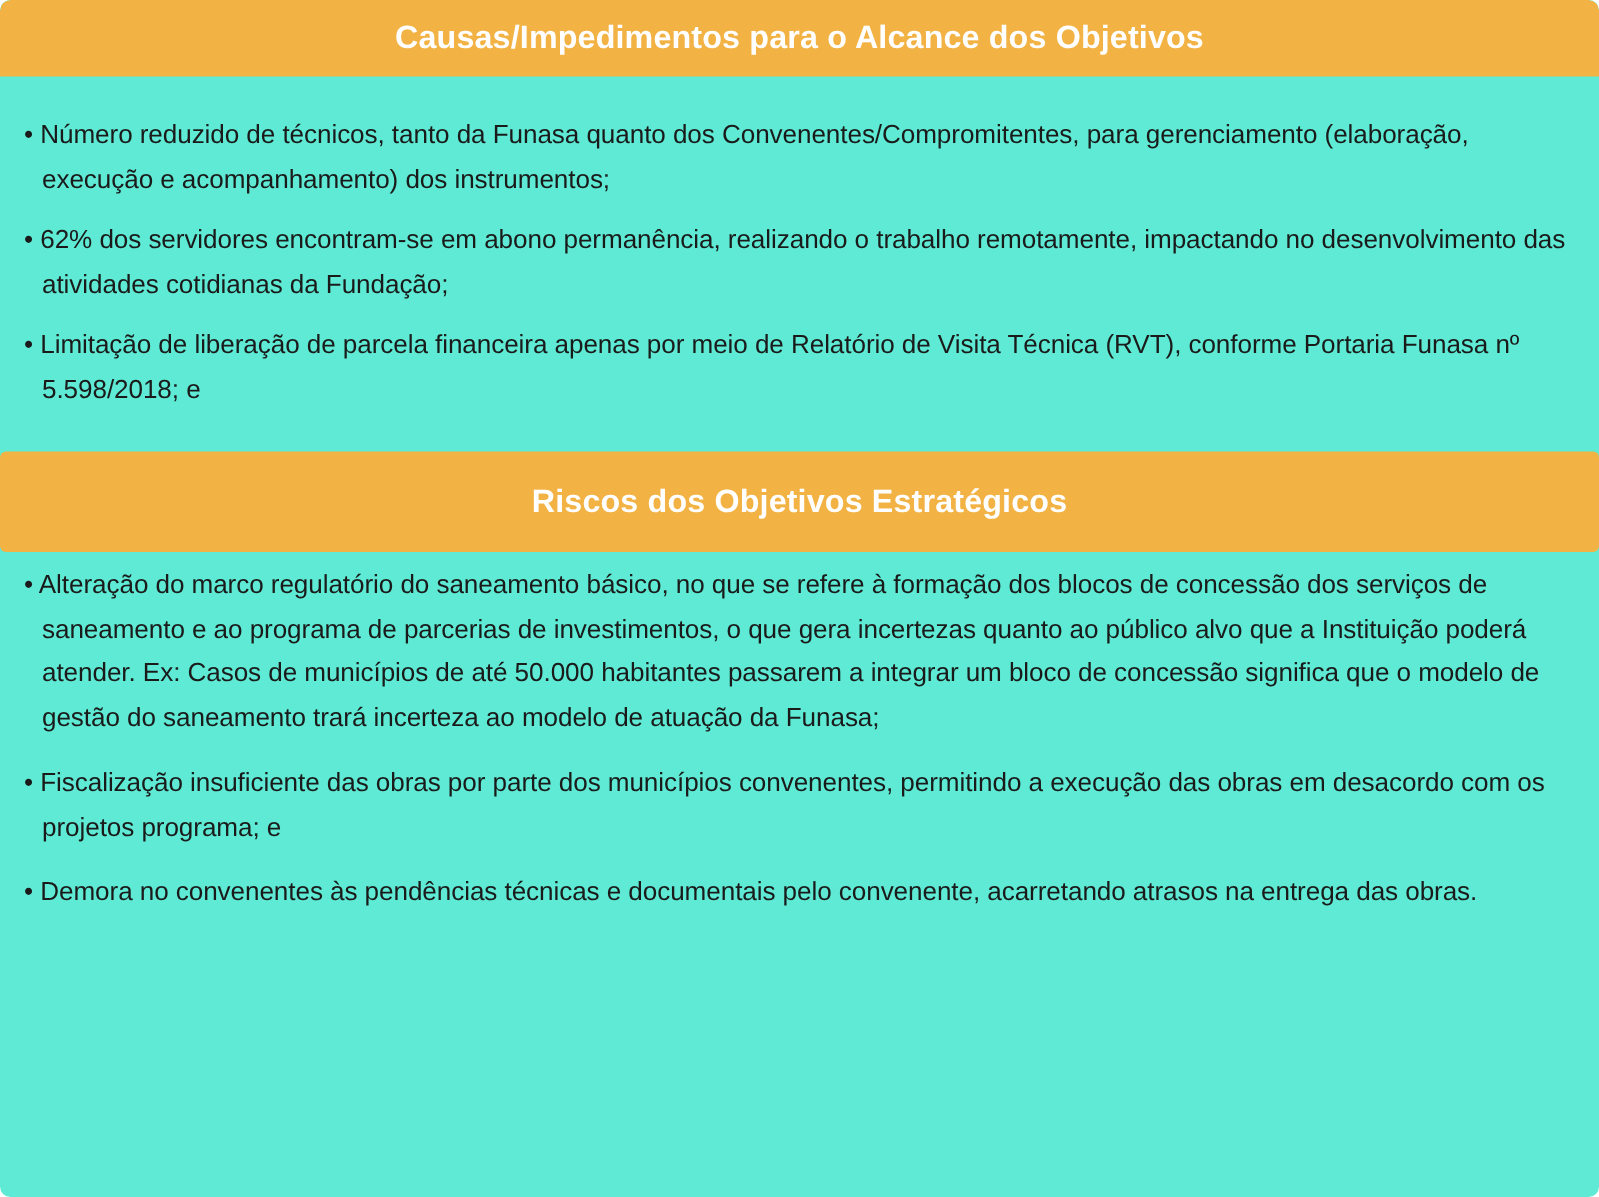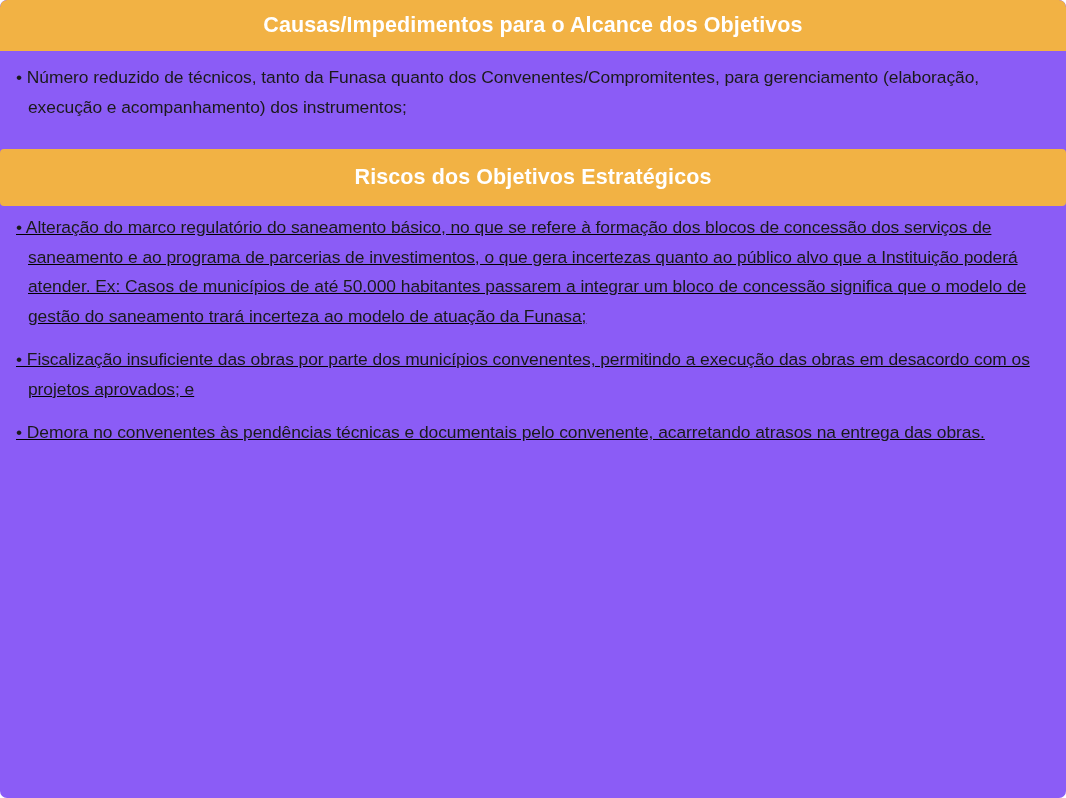--- a/index.html
+++ b/index.html
@@ -10,21 +10,21 @@
   body {
     width: 1066px;
     height: 798px;
     font-family: "Liberation Sans", sans-serif;
     overflow: hidden;
   }
   .doc {
     position: relative;
     width: 1066px;
     height: 798px;
-    background: #8b5cf6;
+    background: #5eead4;
     border-radius: 7px;
     overflow: hidden;
     box-sizing: border-box;
   }
   .section-header {
     background: #f2b244;
     color: #ffffff;
     font-weight: bold;
     font-size: 21.5px;
     text-align: center;
@@ -32,72 +32,73 @@
     box-sizing: border-box;
     display: flex;
     align-items: center;
     justify-content: center;
   }
   .section-header.first {
     height: 51px;
     border-radius: 7px 7px 0 0;
   }
   .section-header.second {
-    height: 57px;
+    height: 67px;
     border-radius: 4px;
   }
   .section-body {
     padding: 7px 16px 6px 16px;
     box-sizing: border-box;
   }
   .bullet-item {
     font-size: 17.4px;
     color: #1a1a1a;
     line-height: 29.5px;
     margin: 0 0 11px 0;
     padding: 0 0 0 12px;
     text-indent: -12px;
     letter-spacing: -0.05px;
   }
   .bullet-item:last-child {
     margin-bottom: 0;
   }
   .sec1 .section-body {
-    padding-top: 12px;
+    padding-top: 24px;
     padding-bottom: 8px;
   }
   .sec1 .bullet-item {
     margin-bottom: 11px;
   }
   .sec2 .section-body {
-    text-decoration: underline;
   }
   .sec2 .bullet-item {
     margin-bottom: 14px;
   }
   .spacer-gap {
     height: 8px;
   }
 </style>
 </head>
 <body>
 
 <div class="doc">
 
   <div class="section sec1">
     <div class="section-header first">Causas/Impedimentos para o Alcance dos Objetivos</div>
     <div class="section-body">
       <p class="bullet-item">• Número reduzido de técnicos, tanto da Funasa quanto dos Convenentes/Compromitentes, para gerenciamento (elaboração, execução e acompanhamento) dos instrumentos;</p>
+      <p class="bullet-item">• 62% dos servidores encontram-se em abono permanência, realizando o trabalho remotamente, impactando no desenvolvimento das atividades cotidianas da Fundação;</p>
+      <p class="bullet-item">• Limitação de liberação de parcela financeira apenas por meio de Relatório de Visita Técnica (RVT), conforme Portaria Funasa nº 5.598/2018; e</p>
     </div>
   </div>
 
   <div class="spacer-gap"></div>
 
   <div class="section sec2">
     <div class="section-header second">Riscos dos Objetivos Estratégicos</div>
     <div class="section-body">
       <p class="bullet-item">• Alteração do marco regulatório do saneamento básico, no que se refere à formação dos blocos de concessão dos serviços de saneamento e ao programa de parcerias de investimentos, o que gera incertezas quanto ao público alvo que a Instituição poderá atender. Ex: Casos de municípios de até 50.000 habitantes passarem a integrar um bloco de concessão significa que o modelo de gestão do saneamento trará incerteza ao modelo de atuação da Funasa;</p>
-      <p class="bullet-item">• Fiscalização insuficiente das obras por parte dos municípios convenentes, permitindo a execução das obras em desacordo com os projetos aprovados; e</p>
+      <p class="bullet-item">• Fiscalização insuficiente das obras por parte dos municípios convenentes, permitindo a execução das obras em desacordo com os projetos programa; e</p>
       <p class="bullet-item">• Demora no convenentes às pendências técnicas e documentais pelo convenente, acarretando atrasos na entrega das obras.</p>
     </div>
   </div>
 
 </div>
 
 </body></html>

